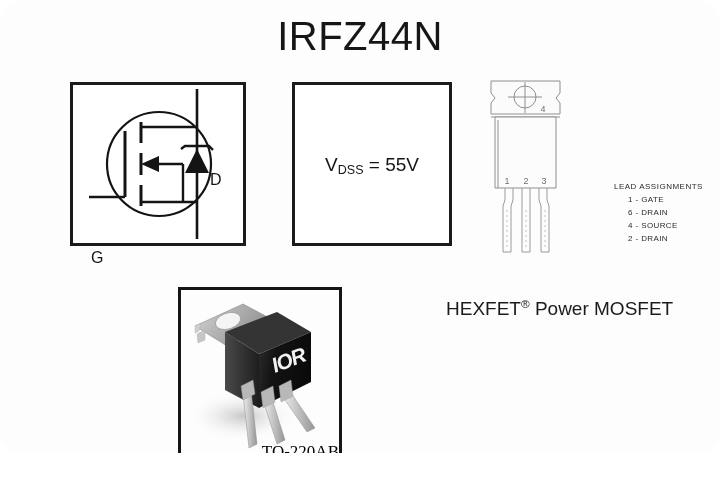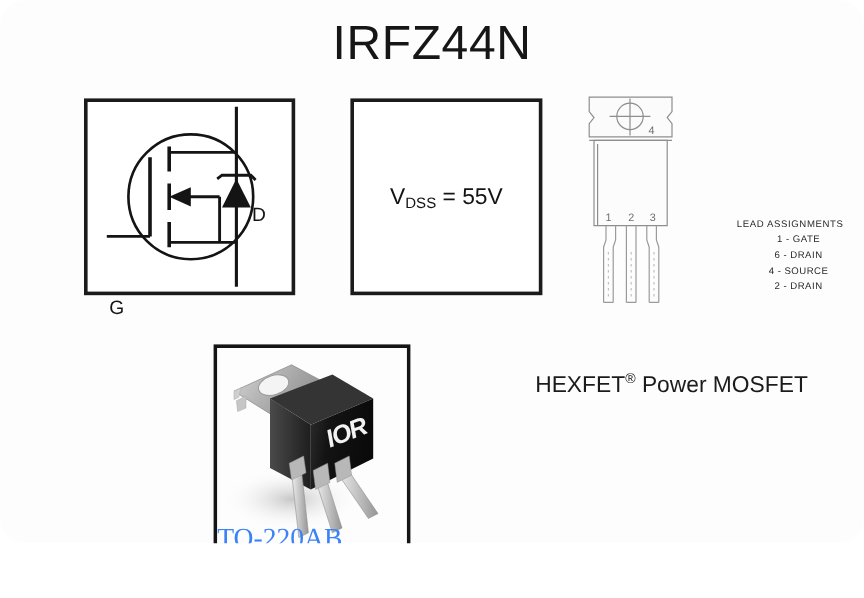--- a/index.html
+++ b/index.html
@@ -90,27 +90,27 @@
     position: absolute;
     left: 568px;
     top: 181px;
     font-size: 8px;
     letter-spacing: 0.4px;
     color: #2a2a2a;
     line-height: 1.62;
     margin-left: 46px;
   }
   #lead-assignments-title { font-size: 8px; letter-spacing: 0.5px; }
-  .lead-item { padding-left: 14px; text-align: center; }
+  .lead-item { padding-left: 14px; }
 
   
   #hexfet-caption {
     position: absolute;
     left: 446px;
-    top: 309px;
+    top: 297px;
     font-size: 19px;
     color: #1b1b1b;
     white-space: nowrap;
   }
   #hexfet-caption sup {
     font-size: 0.62em;
     vertical-align: super;
   }
 
   
@@ -125,24 +125,24 @@
     width: 100%;
     height: 100%;
     background: #fdfdfd;
   }
   #photo-svg { position: absolute; left: 0; top: 0; }
   #package-caption {
     position: absolute;
     left: 0;
     bottom: 8px;
     width: 100%;
-    text-align: left;
+    text-align: right;
     font-family: "Liberation Serif", serif;
-    font-size: 23px;
-    color: #3b82f6;
+    font-size: 17px;
+    color: #000000;
   }
 </style>
 </head>
 <body>
 
 <div id="page">
 
   <div id="part-title">IRFZ44N</div>
 
   <div class="frame" id="symbol-box">

